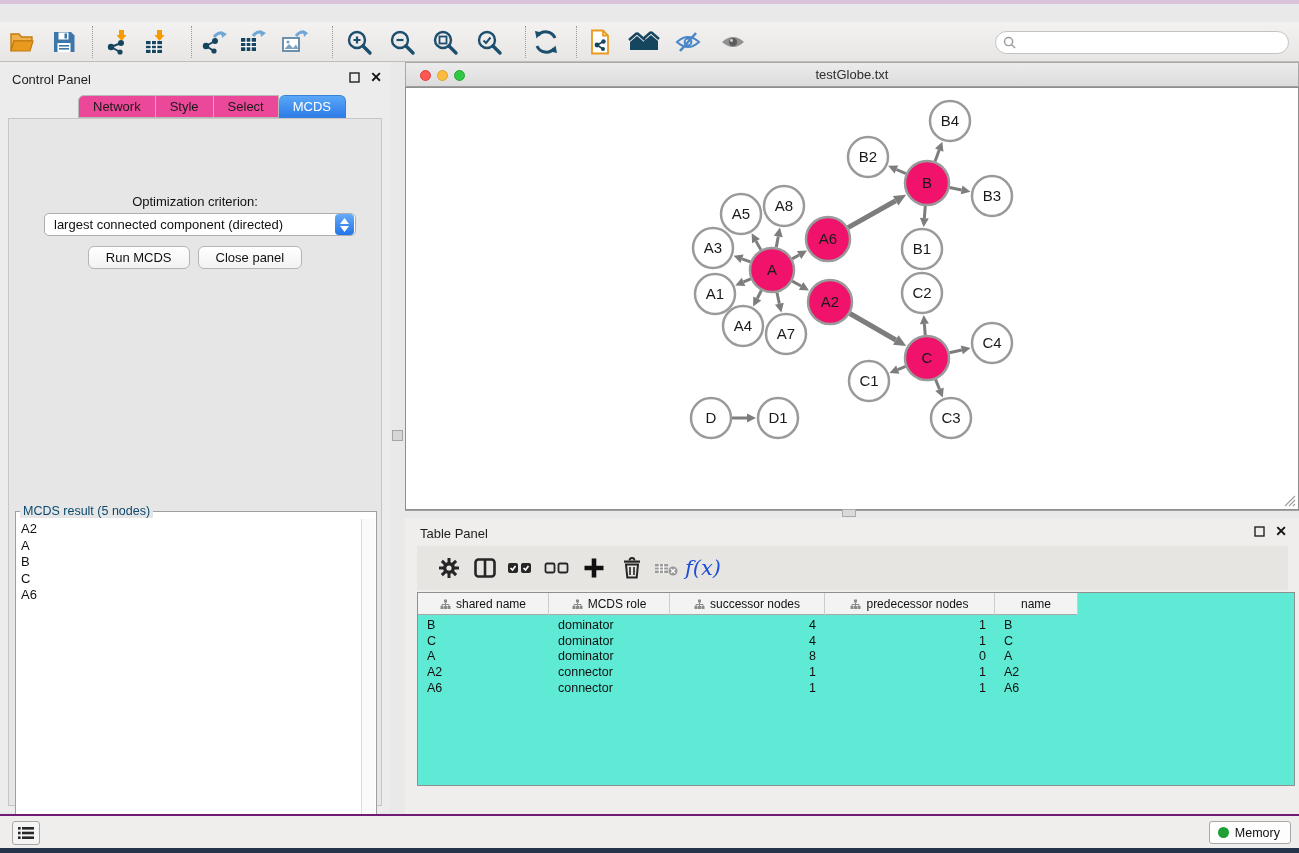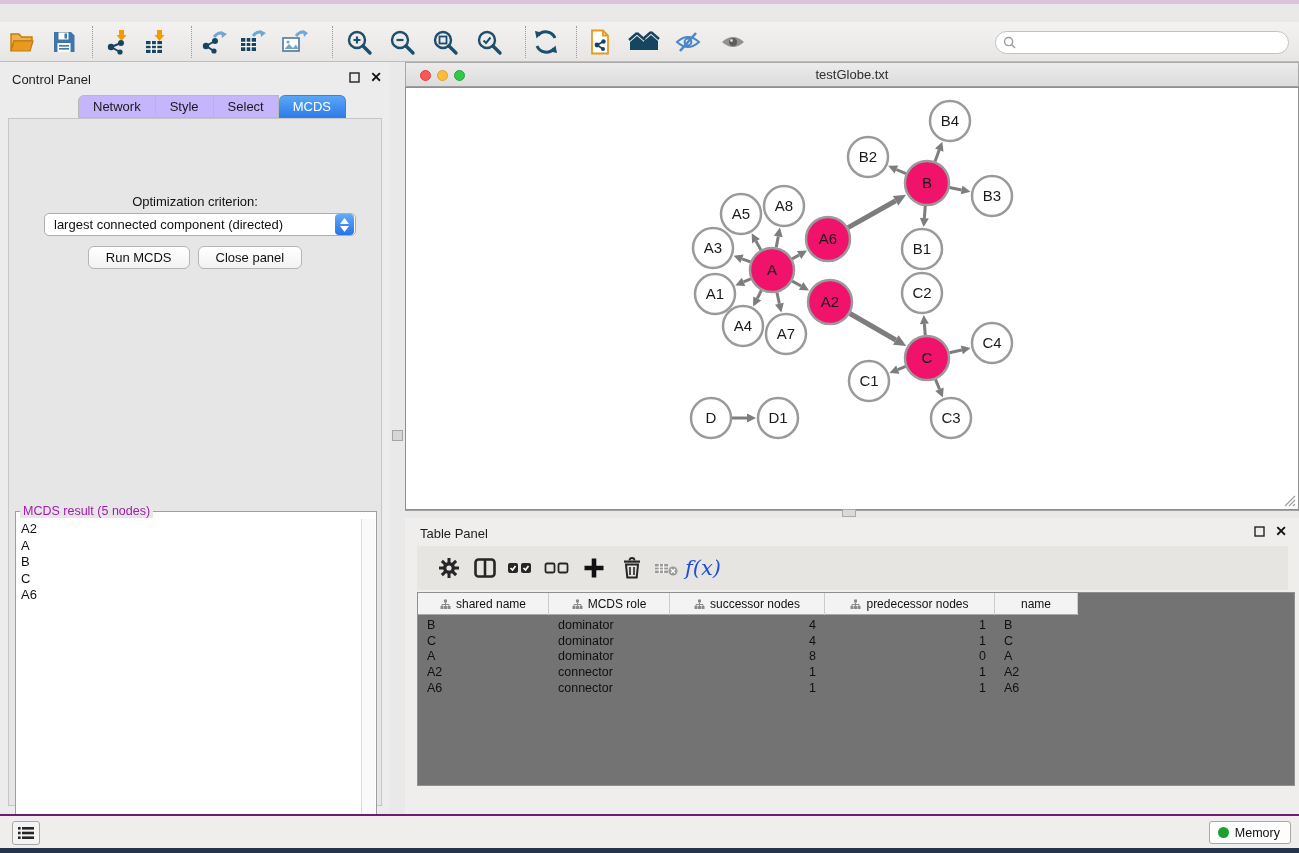--- a/index.html
+++ b/index.html
@@ -25,40 +25,40 @@
   .searchbox input { border:none; outline:none; flex:1; font-size:12px; background:transparent; margin-left:4px; }
 
   
   .control-panel { position:absolute; left:0; top:62px; width:390px; height:750px; background:#ececec; }
   .cp-title { position:absolute; left:12px; top:10px; font-size:13px; color:#1e1e1e; }
   .panel-btns { position:absolute; top:9px; display:flex; gap:10px; align-items:center; }
   .control-panel .panel-btns { right:8px; }
   .float-btn svg { display:block; }
   .close-btn { font-size:14px; font-weight:bold; color:#111; line-height:12px; }
   .cp-tabs { position:absolute; left:78px; top:33px; display:flex; }
-  .seg-tab { height:23px; padding:0 14px; font-size:13px; color:#1a1a1a; background:#c4b5fd;
+  .seg-tab { height:23px; padding:0 14px; font-size:13px; color:#1a1a1a; background:#ec4899;
     border:1px solid #b9b9b9; border-left-width:0; display:flex; align-items:center; }
   .seg-tab:first-child { border-left-width:1px; border-radius:6px 0 0 0; }
   .seg-tab:last-child { border-radius:0 6px 0 0; }
   .seg-tab.active { background:linear-gradient(#5aa7f8,#2e7ce8); color:#fff; border-color:#3a82d8; border-radius:6px 6px 0 0; }
   .cp-content { position:absolute; left:8px; top:56px; width:374px; height:688px;
     background:#e6e6e6; border:1px solid #c6c6c6; }
   .opt-label { position:absolute; left:0; right:0; top:75px; text-align:center; font-size:13px; color:#111; }
   .dropdown { position:absolute; left:35px; top:94px; width:312px; height:23px; background:#fff;
     border:1px solid #aeaeae; border-radius:5px; display:flex; align-items:center; }
   .dropdown .dd-value { flex:1; font-size:13px; color:#111; padding-left:9px; white-space:nowrap; overflow:hidden; }
   .dd-stepper { width:19px; height:21px; border-radius:4px; background:linear-gradient(#66abf8,#2374e8);
     display:flex; flex-direction:column; align-items:center; justify-content:center; gap:2px; margin-right:1px; }
   .cp-buttons { position:absolute; left:0; right:0; top:127px; display:flex; justify-content:center; gap:8px; }
   .push-btn { height:23px; padding:0 17px; background:linear-gradient(#ffffff,#f2f2f2);
     border:1px solid #b5b5b5; border-radius:6px; font-size:13px; color:#111;
     font-family:"Liberation Sans", sans-serif; }
   .result-box { position:absolute; left:6px; top:392px; width:362px; height:346px;
     border:1px solid #9f9f9f; background:#fff; }
-  .result-legend { position:absolute; left:4px; top:-8px; background:#e6e6e6; padding:0 3px; font-size:12.5px; color:#a21caf; }
+  .result-legend { position:absolute; left:4px; top:-8px; background:#e6e6e6; padding:0 3px; font-size:12.5px; color:#0c4a6e; }
   .result-list { position:absolute; left:1px; top:7px; bottom:1px; right:15px; padding:2px 4px; overflow:hidden; }
   .result-item { font-size:13px; color:#111; line-height:16.5px; }
   .result-scroll { position:absolute; right:1px; top:7px; bottom:1px; width:14px; background:#fafafa; border-left:1px solid #ddd; }
 
   
   .v-div-handle { position:absolute; left:392px; top:430px; width:11px; height:11px;
     background:#d6d6d6; border:1px solid #a5a5a5; }
   .h-div-line { position:absolute; left:405px; top:510px; width:894px; height:1px; background:#a0a0a0; }
   .h-div-handle { position:absolute; left:842px; top:509px; width:14px; height:8px;
     background:#d9d9d9; border:1px solid #ababab; }
@@ -73,21 +73,21 @@
   .net-canvas { position:absolute; left:0; top:25px; width:894px; height:423px; background:#fff; border:1px solid #8f8f8f; }
   .resize-grip { position:absolute; right:2px; bottom:2px; width:12px; height:12px; }
 
   
   .table-panel { position:absolute; left:405px; top:518px; width:894px; height:296px; background:#efeeed; }
   .tp-title { position:absolute; left:15px; top:8px; font-size:13px; color:#1e1e1e; }
   .table-panel .panel-btns { right:12px; top:7px; }
   .tp-toolbar { position:absolute; left:12px; top:28px; width:871px; height:44px; background:#e7e5e2; }
   .tp-icon { position:absolute; top:8px; width:28px; height:28px; display:flex; align-items:center; justify-content:center; }
   .fx-label { font-size:21px; font-style:italic; color:#1d4ed8; font-family:"DejaVu Serif", serif; }
-  .ntable { position:absolute; left:12px; top:74px; width:878px; height:194px; background:#737373; border:1px solid #8f8f8f; overflow:hidden; }
+  .ntable { position:absolute; left:12px; top:74px; width:878px; height:194px; background:#5eead4; border:1px solid #8f8f8f; overflow:hidden; }
   .thead { position:absolute; left:0; top:0; height:22px; display:flex; background:#f3f3f3; border-bottom:1px solid #a8a8a8; }
   .th { display:flex; align-items:center; justify-content:center; gap:5px; font-size:12px; color:#111;
     border-right:1px solid #cccccc; height:22px; }
   .tbody { position:absolute; left:0; top:24px; right:0; }
   .trow { display:flex; height:15.7px; align-items:center; }
   .td { font-size:12.5px; color:#111; white-space:nowrap; overflow:hidden; }
   .tp-tabs { position:absolute; left:0; right:0; top:273px; display:flex; justify-content:center; }
   .tp-tabs .seg-tab { height:21px; border-radius:0; padding:0 16px; font-size:13px; background:#fff; }
   .tp-tabs .seg-tab:first-child { border-radius:6px 0 0 6px; border-left-width:1px; }
   .tp-tabs .seg-tab:last-child { border-radius:0 6px 6px 0; }

